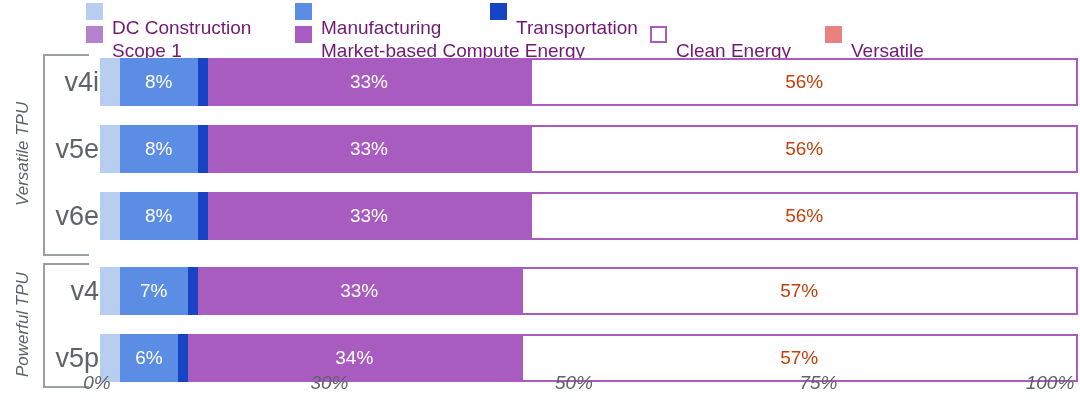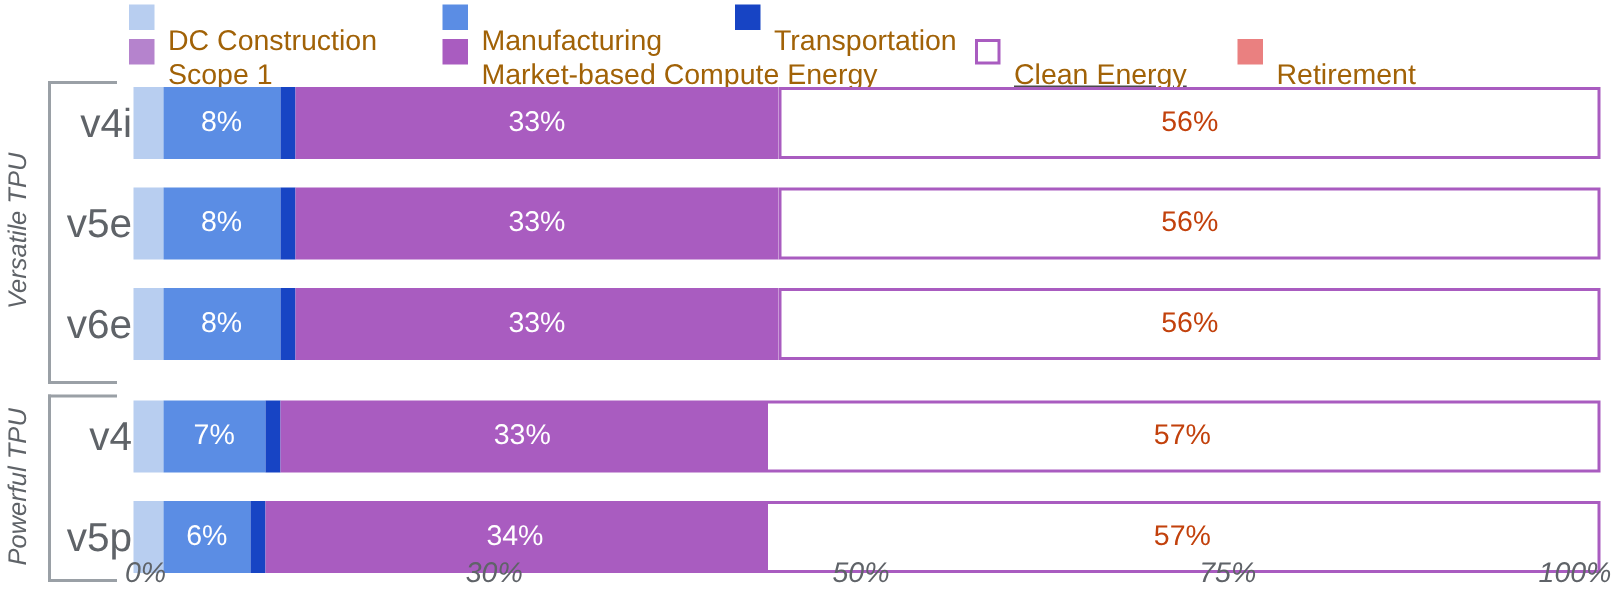--- a/index.html
+++ b/index.html
@@ -49,29 +49,29 @@
     margin-right: 9px;
     flex: 0 0 auto;
   }
   .legend-swatch.hollow {
     background: #ffffff !important;
     border: 2px solid #a95cc0;
     box-sizing: border-box;
   }
   .legend-label {
     font-size: 19px;
-    color: #a16207;
+    color: #701a75;
     line-height: 23px;
     margin-top: 31px;
   }
 
   
   #plot {
     position: absolute;
-    left: 4px;
+    left: 15px;
     top: 46px;
     width: 928px;
     height: 354px;
   }
 
   .bar-row {
     position: absolute;
     left: 0;
     width: 1080px;
     height: 48px;
@@ -191,21 +191,21 @@
         <div class="legend-item" style="position: absolute; left: 209px; text-align: center;">
           <span class="legend-swatch" style="background: rgb(169, 92, 192);"></span>
           <span class="legend-label">Market-based Compute Energy</span>
         </div>
         <div class="legend-item" style="position: absolute; left: 564px; text-decoration: underline;">
           <span class="legend-swatch hollow" style="background: rgb(169, 92, 192);"></span>
           <span class="legend-label">Clean Energy</span>
         </div>
         <div class="legend-item" style="position: absolute; left: 739px;">
           <span class="legend-swatch" style="background: rgb(234, 128, 128);"></span>
-          <span class="legend-label">Retirement</span>
+          <span class="legend-label">Versatile</span>
         </div>
       </div>
     </div>
 
   <div id="plot">
       <div class="bar-row" style="top: 12px;">
         <div class="row-label">v4i</div>
         <div class="bar-track">
           <div class="seg" title="DC Construction" style="left: 0px; width: 19.56px; background: rgb(184, 206, 240);"></div>
           <div class="seg" title="Manufacturing" style="left: 19.56px; width: 78.24px; background: rgb(91, 141, 228);">

